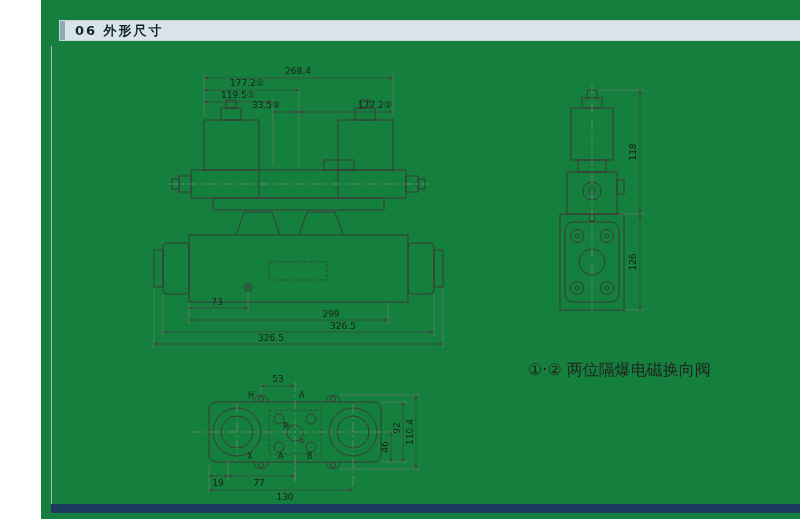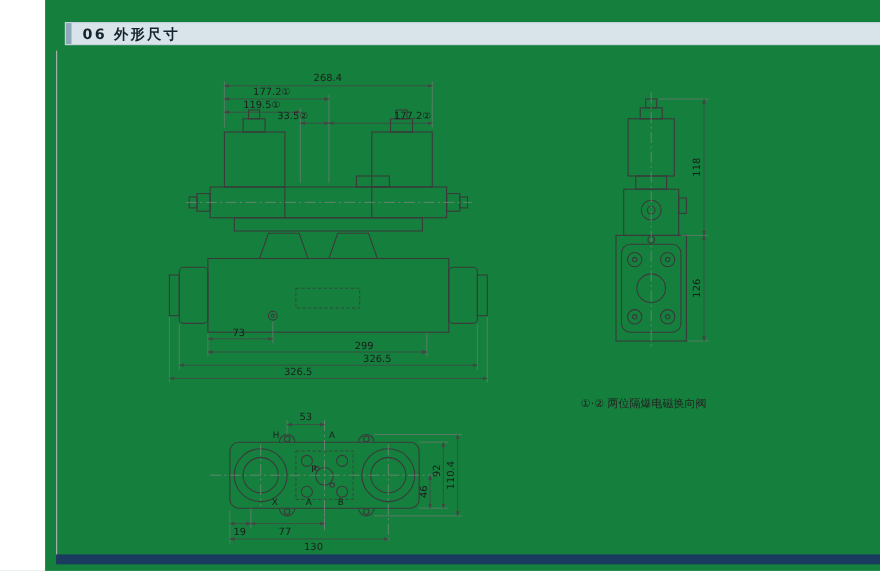--- a/index.html
+++ b/index.html
@@ -6,21 +6,21 @@
   body { font-family:"DejaVu Sans","Liberation Sans",sans-serif; background:#ffffff; }
   .page { position:relative; width:800px; height:519px; background:#15803d; overflow:hidden;margin-left:41px; }
   .header-bar { position:absolute; left:18px; top:20px; width:754px; height:21px;
                 background:#d9e4ea; border:1px solid #c3d2da; display:flex; align-items:center; }
   .header-accent { width:5px; height:100%; background:#8fa9b8; }
   .header-title { font-size:13px; font-weight:bold; color:#14242e; padding-left:10px; letter-spacing:2px; }
   .frame-left, .frame-right { position:absolute; top:46px; width:1px; height:459px; background:#b3b3b3; }
   .frame-left { left:10px; }
   .frame-right { left:787px; }
   .footer-bar { position:absolute; left:10px; top:504px; width:778px; height:9px; background:#1a3a5f; }
-  .note { position:absolute; left:487px; top:360px; font-size:10px; color:#222; }
+  .note { position:absolute; left:487px; top:360px; font-size:16px; color:#222; }
   svg.drawing { position:absolute; left:0; top:0; }
   .out  { stroke:#3a3a3a; stroke-width:1; fill:none; }
   .dash { stroke-dasharray:3 2; stroke-width:0.7; }
   .cl   { stroke:#8a8a8a; stroke-width:0.6; stroke-dasharray:10 3 2 3; fill:none; }
   .ext  { stroke:#7a7a7a; stroke-width:0.6; }
   .dim  { stroke:#444; stroke-width:0.7; }
   .dimtxt { font-size:9px; fill:#1c1c1c; }
   .lbl    { font-size:8px; fill:#1c1c1c; }
 </style>
 </head>

